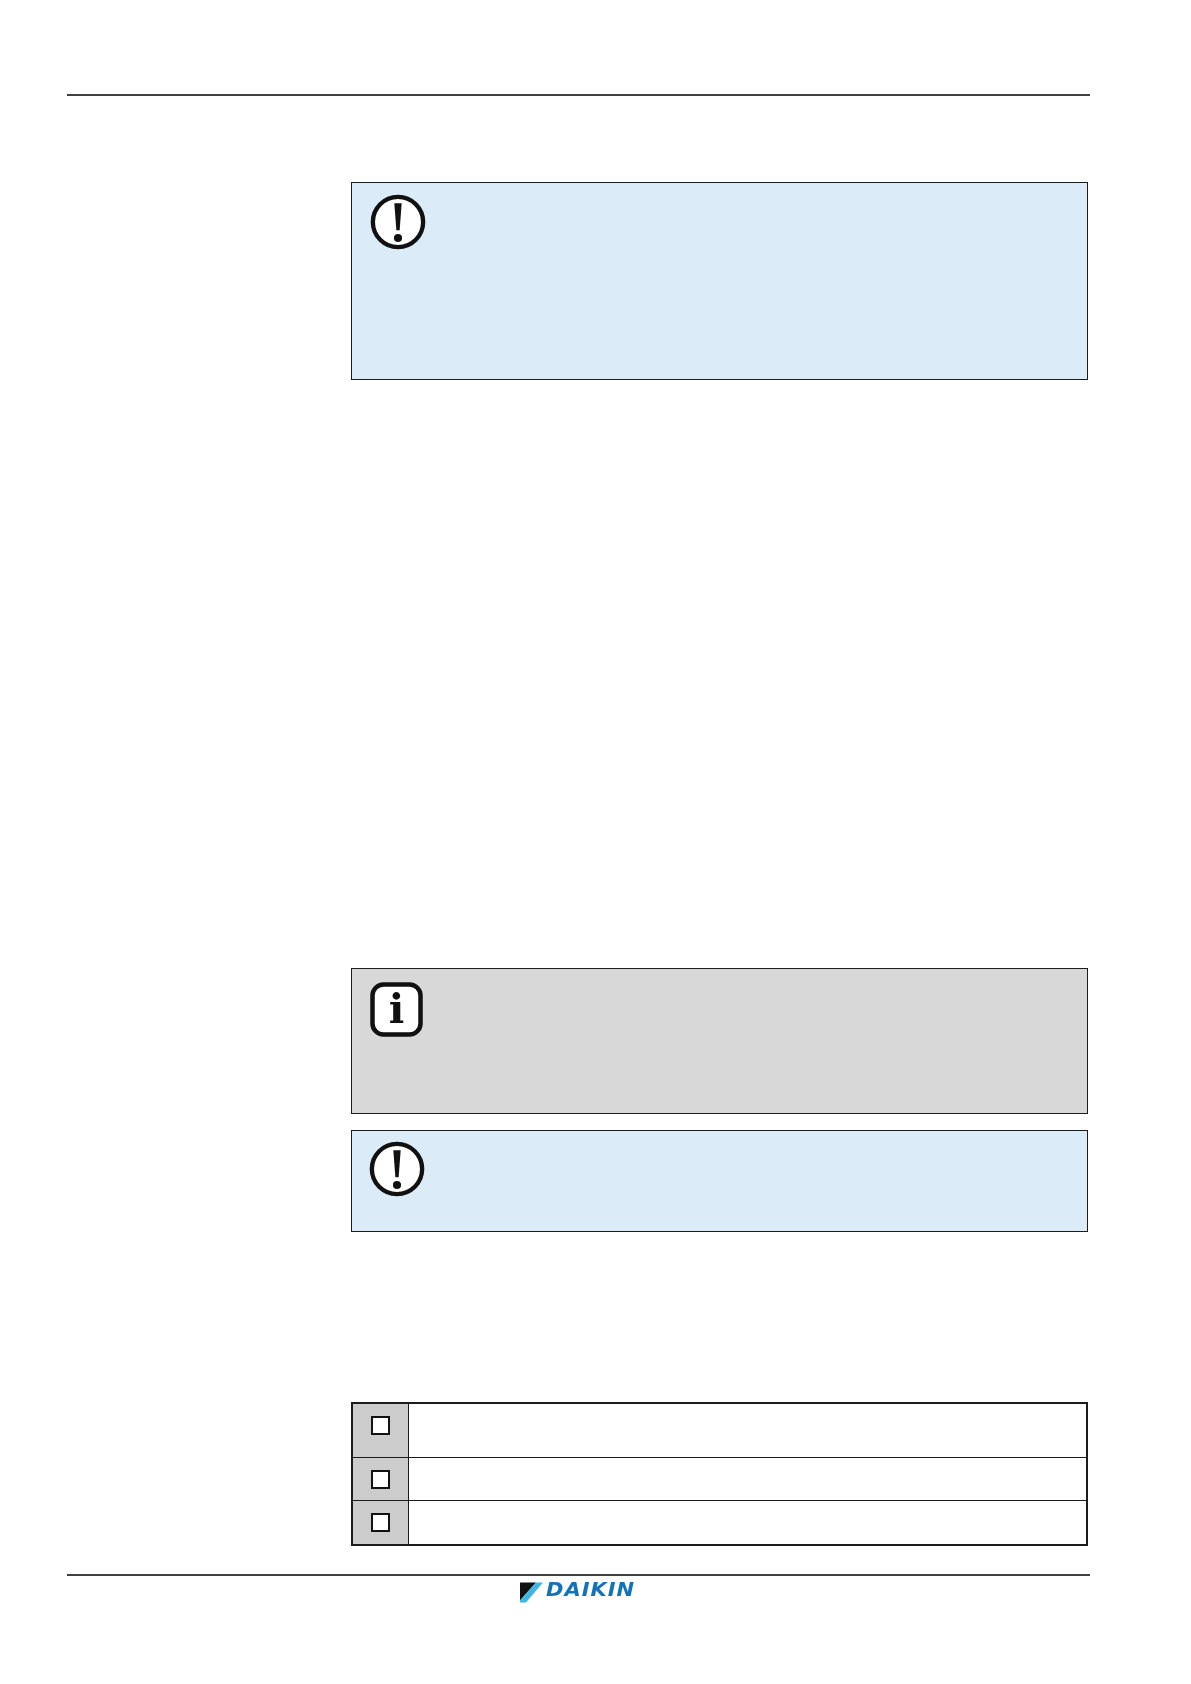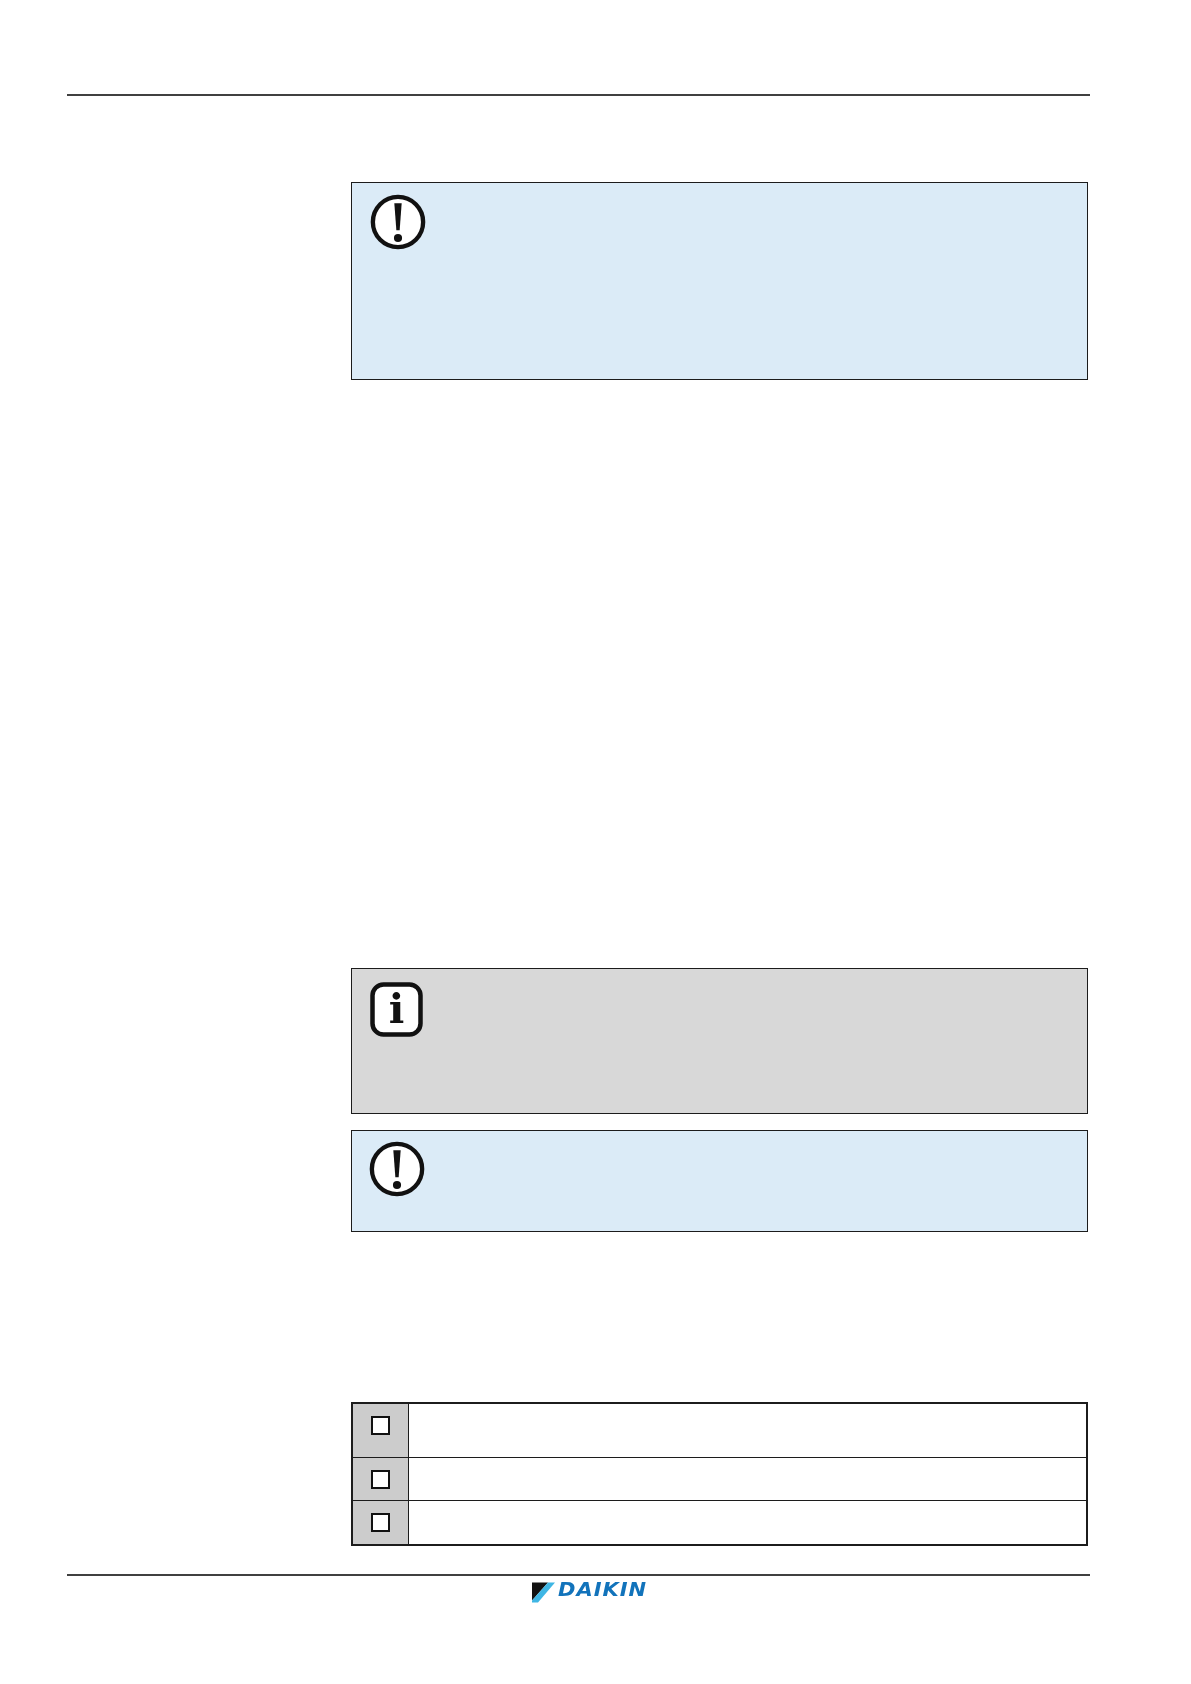--- a/index.html
+++ b/index.html
@@ -62,21 +62,21 @@
     box-sizing:border-box;
   }
   .checklist-label{
     background:#ffffff;
     font-size:14px;color:#1c1c1c;
     padding:6px 10px;
   }
 
   .logo{
     position:absolute;left:520px;top:1580px;
-    display:flex;align-items:flex-start;margin-left:12px;
+    display:flex;align-items:flex-start;
   }
   .logo .mark{display:block;width:23px;height:21px;margin-top:2px;}
   .logo .wordmark{
     font-family:"DejaVu Sans", sans-serif;
     font-weight:bold;font-style:italic;
     font-size:21px;line-height:21px;
     letter-spacing:1px;
     color:#1273bb;
     margin-left:3px;
     transform:scaleY(0.92);

